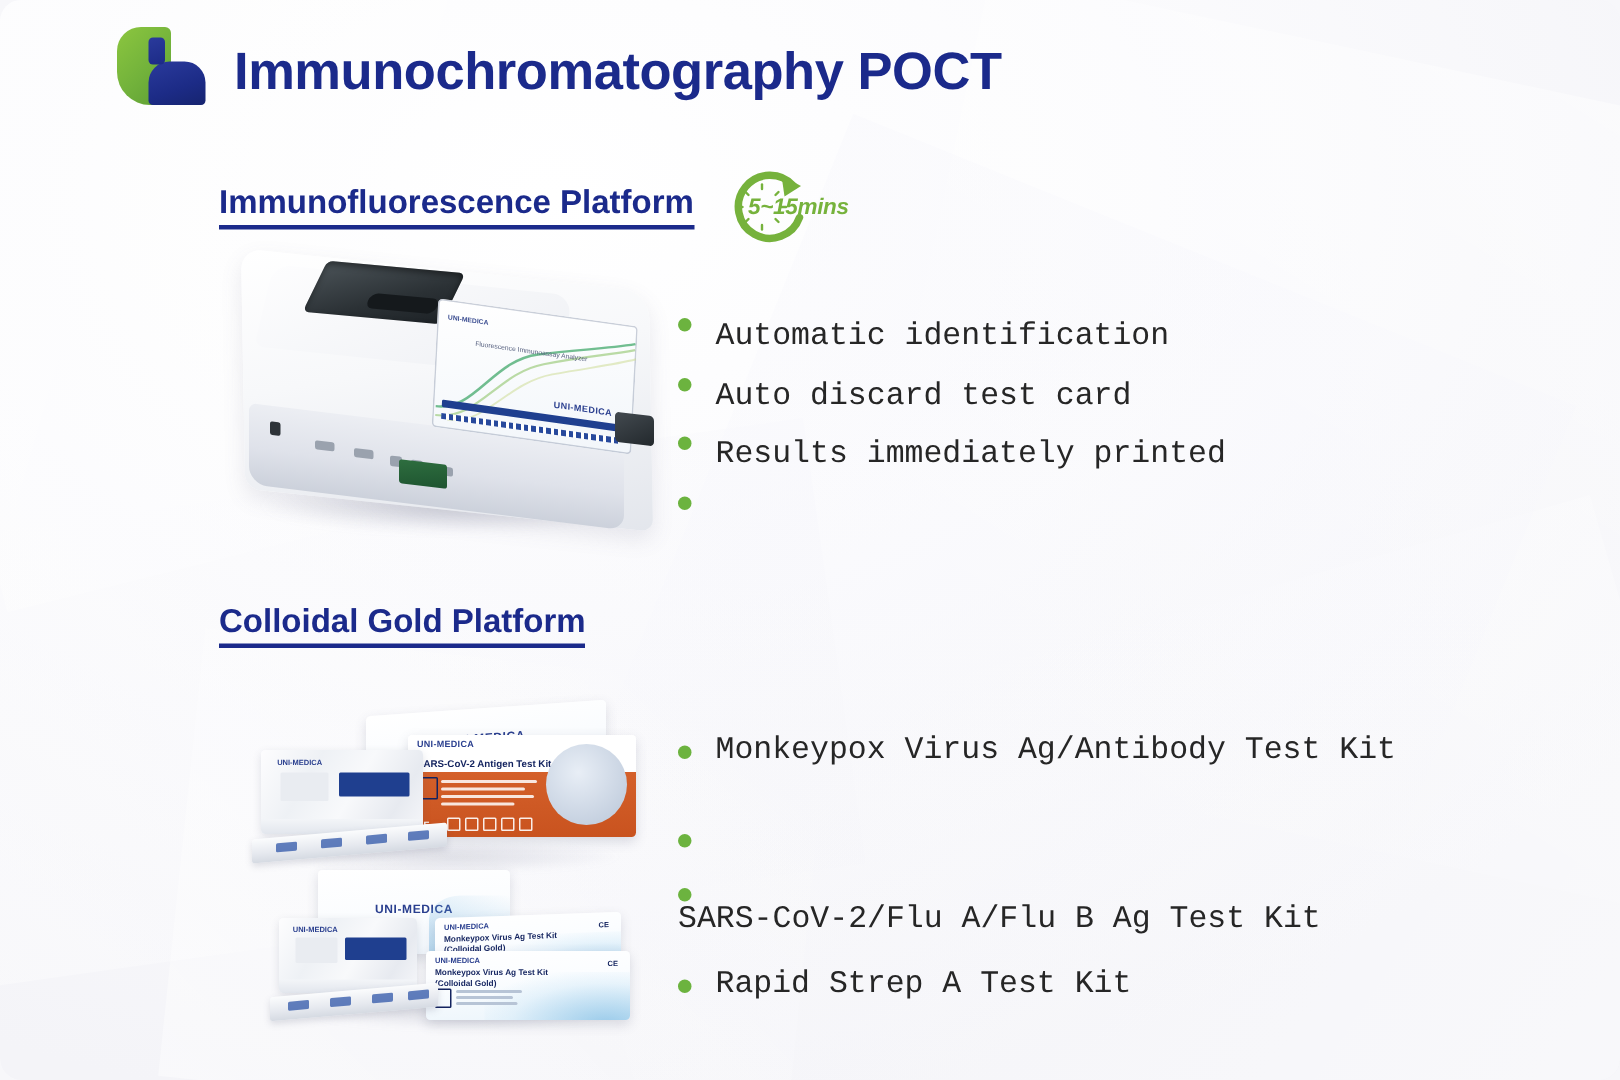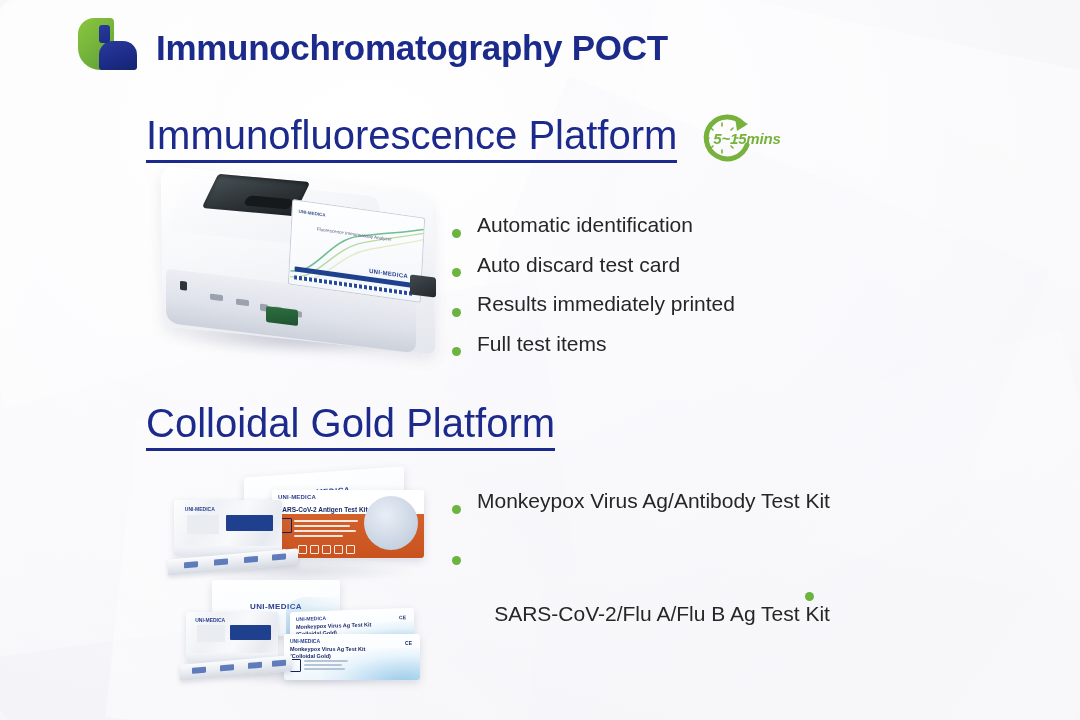--- a/index.html
+++ b/index.html
@@ -45,35 +45,35 @@
     background:linear-gradient(160deg,#2a3a9c,#1c2b86);border-radius:3px;
   }
   .main-title{
     font-size:35px;font-weight:bold;color:#1b2a8b;letter-spacing:-.3px;
     white-space:nowrap;line-height:1;
   }
 
   
   .sec-head{position:absolute;display:flex;align-items:center;}
   .sec-head .h-text{
-    font-size:40px;font-weight:normal;color:#1b2a8b;white-space:nowrap;
+    font-size:22px;font-weight:bold;color:#1b2a8b;white-space:nowrap;
     padding-bottom:4px;border-bottom:3px solid #1b2a8b;line-height:1.05;
   }
   .badge{position:relative;width:78px;height:52px;margin-left:14px;flex:0 0 auto;}
   .badge svg{position:absolute;left:0;top:0;}
   .badge .bt{
     position:absolute;left:22px;top:50%;transform:translateY(-50%);
     font-size:15px;font-weight:bold;font-style:italic;color:#76b23c;
     white-space:nowrap;letter-spacing:-.2px;
   }
   .badge.wide .bt{font-size:14px;left:20px;}
 
   
   .bullets{position:absolute;}
-  .bullet{display:flex;align-items:flex-end;}
+  .bullet{display:flex;align-items:flex-start;font-family:Liberation Mono, monospace;}
   .dot{
     width:9px;height:9px;border-radius:50%;background:#6cb33f;
     flex:0 0 auto;margin-right:16px;
   }
   .btxt{font-size:21px;color:#262626;line-height:1.22;white-space:nowrap;}
   .btxt .sub{display:block;font-style:italic;font-weight:bold;color:#262626;}
 
   
   .device{position:absolute;left:150px;top:168px;width:300px;height:205px;}
   .dev-shadow{
@@ -267,21 +267,20 @@
     <div class="bullet" style="margin-bottom:14px;">
       <span class="dot"></span>
       <span class="btxt">Auto discard test card</span>
     </div>
     <div class="bullet" style="margin-bottom:14px;">
       <span class="dot"></span>
       <span class="btxt">Results immediately printed</span>
     </div>
     <div class="bullet">
       <span class="dot"></span>
-      <span class="btxt">Full test items</span>
     </div>
   </div>
 
   <div class="sec-head" style="left:146px;top:402px;">
     <div class="h-text">Colloidal Gold Platform</div>
   </div>
 
   <div class="kits" style="left:168px;top:468px;width:270px;height:115px;">
     <div class="shadow" style="left:18px;top:92px;width:230px;height:22px;"></div>
 
@@ -374,15 +373,19 @@
       <span class="dot" style="margin-top:9px;"></span>
       <span class="btxt">Monkeypox Virus Ag/Antibody Test Kit</span>
     </div>
     <div class="bullet" style="margin-bottom:18px;">
       <span class="dot" style="margin-top:24px;"></span>
     </div>
     <div class="bullet" style="margin-bottom:18px;flex-direction:column;">
       <span class="dot" style="margin-top:9px;"></span>
       <span class="btxt">SARS-CoV-2/Flu A/Flu B Ag Test Kit</span>
     </div>
+    <div class="bullet">
+      <span class="dot" style="margin-top:9px;"></span>
+      <span class="btxt">Rapid Strep A Test Kit</span>
+    </div>
   </div>
 
 </div>
 
 </body></html>

